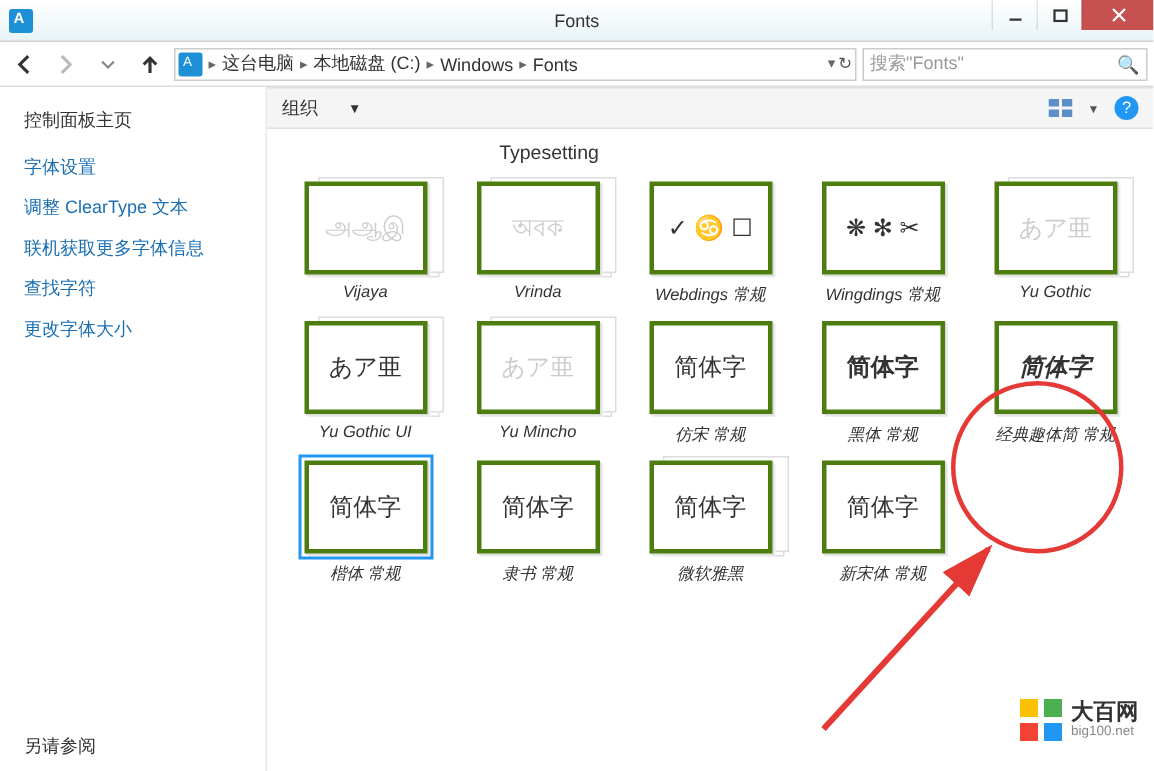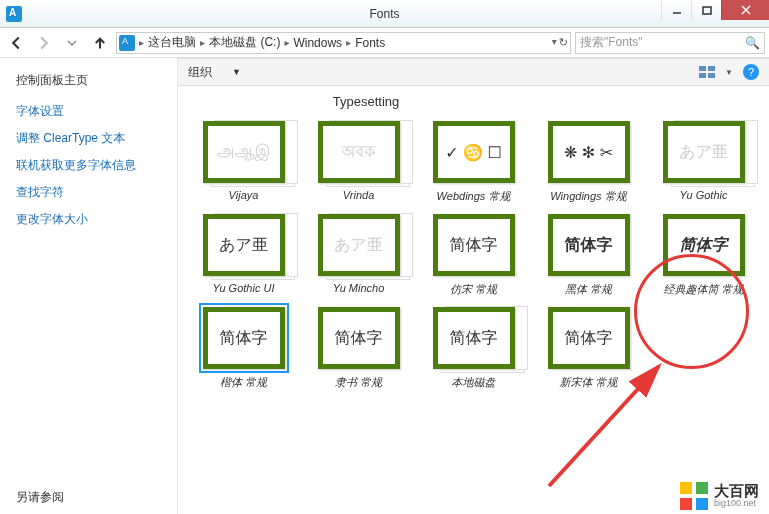--- a/index.html
+++ b/index.html
@@ -35,33 +35,33 @@
 .toolbar { height: 28px; background: #f5f5f5; border-top: 1px solid #e0e0e0; border-bottom: 1px solid #e0e0e0; display: flex; align-items: center; padding: 0 10px; justify-content: space-between; }
 .tb-left { font-size: 12px; color: #333; display: flex; align-items: center; gap: 20px; }
 .tb-right { display: flex; align-items: center; gap: 10px; }
 .tb-icon { width: 16px; height: 16px; display: flex; align-items: center; justify-content: center; }
 .help-icon { width: 16px; height: 16px; border-radius: 50%; background: #2196f3; color: #fff; font-size: 11px; display: flex; align-items: center; justify-content: center; }
 
 .font-grid { flex: 1; overflow: hidden; padding: 8px 18px; position: relative; }
 .grid-label-top { font-size: 13px; color: #333; text-align: center; margin-bottom: 12px; margin-left: 120px; width: 100px; }
 .grid-row { display: flex; gap: 20px; margin-bottom: 10px; }
 .font-item { width: 95px; display: flex; flex-direction: column; align-items: center; gap: 6px; cursor: pointer; }
-.font-thumb { width: 82px; height: 62px; border: 5px solid #4d7c0f; background: #fff; display: flex; align-items: center; justify-content: center; font-size: 16px; color: #333; position: relative; box-shadow: 1px 1px 0 #ddd, 2px 2px 0 #eee; }
+.font-thumb { width: 82px; height: 62px; border: 3px solid #4d7c0f; background: #fff; display: flex; align-items: center; justify-content: center; font-size: 16px; color: #333; position: relative; box-shadow: 1px 1px 0 #ddd, 2px 2px 0 #eee; }
 .font-thumb.light { color: #ccc; }
 .font-thumb.stack::before, .font-thumb.stack::after { content: ""; position: absolute; width: 82px; height: 62px; border: 1px solid #ddd; background: #fff; z-index: -1; }
 .font-thumb.stack::before { top: -3px; left: 3px; }
 .font-thumb.stack::after { top: -6px; left: 6px; }
 .font-label { font-size: 11px; color: #333; text-align: center; width: 100%; font-style: italic; }
 .font-item.selected .font-thumb { outline: 2px solid #2196f3; outline-offset: 2px; }
 .font-item.highlighted { position: relative; }
 
 .red-circle { position: absolute; width: 115px; height: 115px; border: 3px solid #e53935; border-radius: 50%; top: 168px; right: 20px; pointer-events: none; z-index: 10; }
 .red-arrow { position: absolute; top: 260px; right: 80px; width: 150px; height: 150px; pointer-events: none; z-index: 10; }
 
-.watermark { position: absolute; bottom: 4px; right: 10px; display: flex; align-items: center; gap: 6px; z-index: 20; }
+.watermark { position: absolute; bottom: 20px; right: 10px; display: flex; align-items: center; gap: 6px; z-index: 20; }
 .wm-logo { width: 28px; height: 28px; position: relative; }
 .wm-sq { position: absolute; width: 12px; height: 12px; }
 .wm-text { display: flex; flex-direction: column; line-height: 1.1; }
 .wm-text-main { font-size: 15px; font-weight: bold; color: #333; }
 .wm-text-sub { font-size: 9px; color: #888; }
 </style>
 </head>
 <body>
 
 <div class="titlebar">
@@ -211,21 +211,21 @@
           <div class="font-item selected">
             <div class="font-thumb">简体字</div>
             <div class="font-label">楷体 常规</div>
           </div>
           <div class="font-item">
             <div class="font-thumb">简体字</div>
             <div class="font-label">隶书 常规</div>
           </div>
           <div class="font-item">
             <div class="font-thumb stack">简体字</div>
-            <div class="font-label">本地磁盘</div>
+            <div class="font-label">微软雅黑</div>
           </div>
           <div class="font-item">
             <div class="font-thumb">简体字</div>
             <div class="font-label">新宋体 常规</div>
           </div>
         </div>
 
       <div class="red-circle"></div>
       <svg class="red-arrow" viewBox="0 0 150 150">
         <defs>

